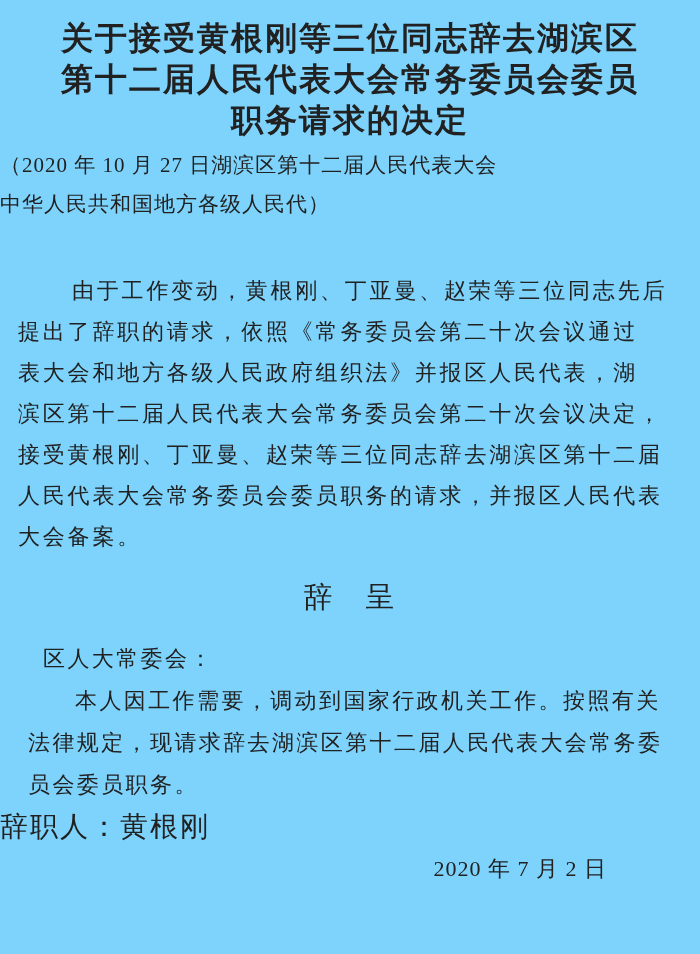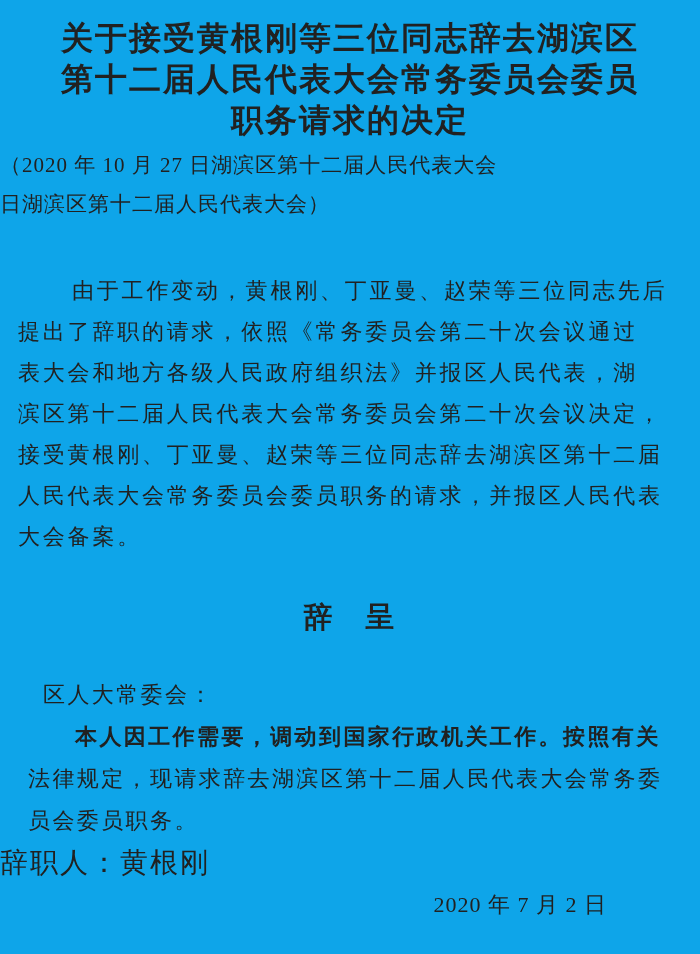--- a/index.html
+++ b/index.html
@@ -1,21 +1,21 @@
 <!DOCTYPE html>
 <html><head>
 <meta charset="utf-8">
 <style>
   html, body { margin: 0; padding: 0; background: #ffffff; }
   .page {
     position: relative;
     width: 700px;
     height: 954px;
     margin: 0 auto;
-    background: #0ea5e9;
+    background: #7dd3fc;
     color: #212121;
     font-family: "Liberation Serif", "DejaVu Serif", serif;
     overflow: hidden;
     box-sizing: border-box;
   }
   .title-block {
     padding-top: 18px;
     text-align: center;
     font-size: 32px;
     font-weight: bold;
@@ -35,37 +35,37 @@
     margin-top: 46px;
     padding-left: 18px;
     padding-right: 30px;
     font-size: 22px;
     line-height: 41px;
     letter-spacing: 2.8px;
   }
   .decision-body .body-line { white-space: nowrap; }
   .decision-body .body-line.first { text-indent: 54px; margin-top: 7px; }
   .letter-heading {
-    margin-top: 40px;
+    margin-top: 20px;
     text-align: center;
     font-size: 29px;
-    font-weight: bold;
+    font-weight: normal;
     line-height: 41px;
     letter-spacing: 2px;
   }
   .letter-block {
-    margin-top: 36px;
+    margin-top: 20px;
     padding-left: 28px;
     font-size: 22px;
     line-height: 42px;
     letter-spacing: 2.4px;
   }
   .salutation-line { padding-left: 15px; white-space: nowrap; }
   .letter-block .body-line { white-space: nowrap; }
-  .letter-block .body-line.first { text-indent: 47px; font-weight: bold; }
+  .letter-block .body-line.first { text-indent: 47px; }
   .signature-line {
     text-align: left;
     padding-right: 113px;
     font-size: 28px;
     line-height: 42px;
     letter-spacing: 2px;
   }
   .date-line {
     text-align: right;
     padding-right: 93px;
@@ -80,21 +80,21 @@
 <div class="page">
 
   <div class="title-block">
     <div class="title-line">关于接受黄根刚等三位同志辞去湖滨区</div>
     <div class="title-line">第十二届人民代表大会常务委员会委员</div>
     <div class="title-line">职务请求的决定</div>
   </div>
 
   <div class="meeting-note">
     <div class="note-line">（2020 年 10 月 27 日湖滨区第十二届人民代表大会</div>
-    <div class="note-line">日湖滨区第十二届人民代表大会）</div>
+    <div class="note-line">中华人民共和国地方各级人民代）</div>
   </div>
 
   <div class="decision-body">
     <div class="body-line first">由于工作变动，黄根刚、丁亚曼、赵荣等三位同志先后</div>
     <div class="body-line">提出了辞职的请求，依照《常务委员会第二十次会议通过</div>
     <div class="body-line">表大会和地方各级人民政府组织法》并报区人民代表，湖</div>
     <div class="body-line">滨区第十二届人民代表大会常务委员会第二十次会议决定，</div>
     <div class="body-line">接受黄根刚、丁亚曼、赵荣等三位同志辞去湖滨区第十二届</div>
     <div class="body-line">人民代表大会常务委员会委员职务的请求，并报区人民代表</div>
     <div class="body-line">大会备案。</div>

